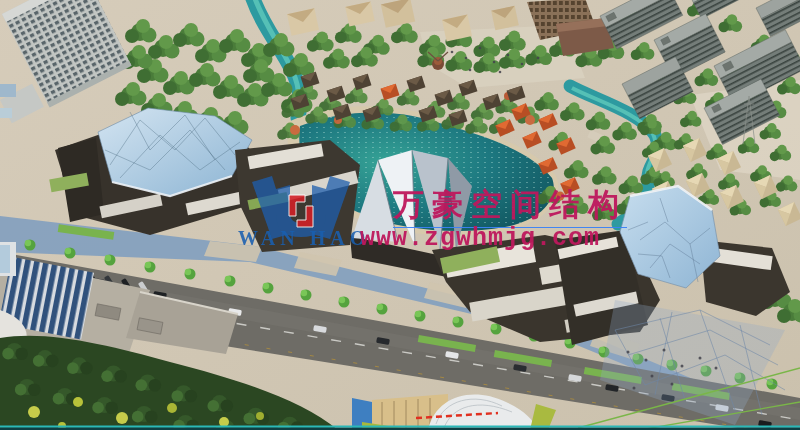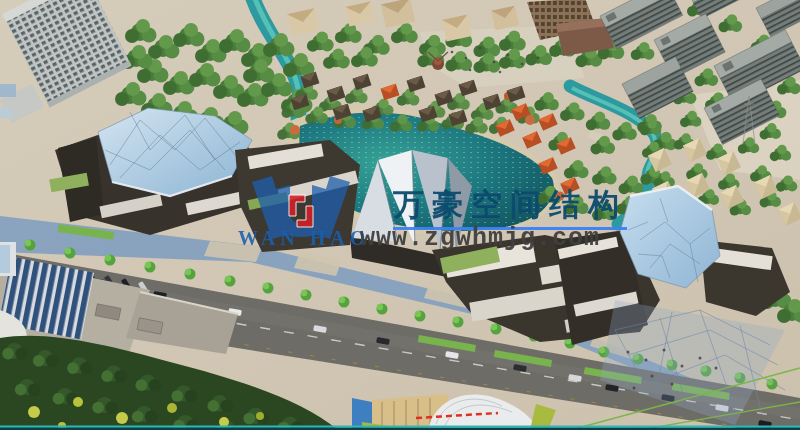--- a/index.html
+++ b/index.html
@@ -6,25 +6,25 @@
   .stage{position:relative;width:800px;height:430px;overflow:hidden;
          font-family:"Liberation Sans",sans-serif;background:#cfc5b0;}
   .stage svg.scene{position:absolute;left:0;top:0;}
   
   .wm-logo{position:absolute;left:245px;top:171px;width:110px;height:70px;opacity:.88;}
   .wm-logo-text{position:absolute;left:238px;top:227px;width:120px;
       font-family:"Liberation Serif",serif;font-weight:bold;font-size:20px;
       letter-spacing:5px;color:rgba(25,95,175,.88);white-space:nowrap;}
   .wm-cn{position:absolute;left:393px;top:184px;
       font-family:"DejaVu Sans","Liberation Sans",sans-serif;font-weight:bold;
-      font-size:31px;letter-spacing:8px;color:#0c4a6e;white-space:nowrap;
-      border-bottom:3px solid #3b82f6;padding-bottom:1px;opacity:.95;}
+      font-size:31px;letter-spacing:8px;color:#be185d;white-space:nowrap;
+      border-bottom:1px solid #3b82f6;padding-bottom:1px;opacity:.95;}
   .wm-url{position:absolute;left:360px;top:224px;
       font-family:"Liberation Mono",monospace;font-weight:bold;
-      font-size:25px;letter-spacing:1px;color:#404040;white-space:nowrap;opacity:.95;}
+      font-size:25px;letter-spacing:1px;color:#be185d;white-space:nowrap;opacity:.95;}
 </style>
 </head>
 <body>
 
 <div class="stage">
 <svg class="scene" width="800" height="430" viewBox="0 0 800 430" xmlns="http://www.w3.org/2000/svg">
 <defs>
   <linearGradient id="bg" x1="0" y1="0" x2="1" y2="1">
     <stop offset="0" stop-color="#d6ccba"></stop>
           <stop offset="1" stop-color="#cbc1ad"></stop>

